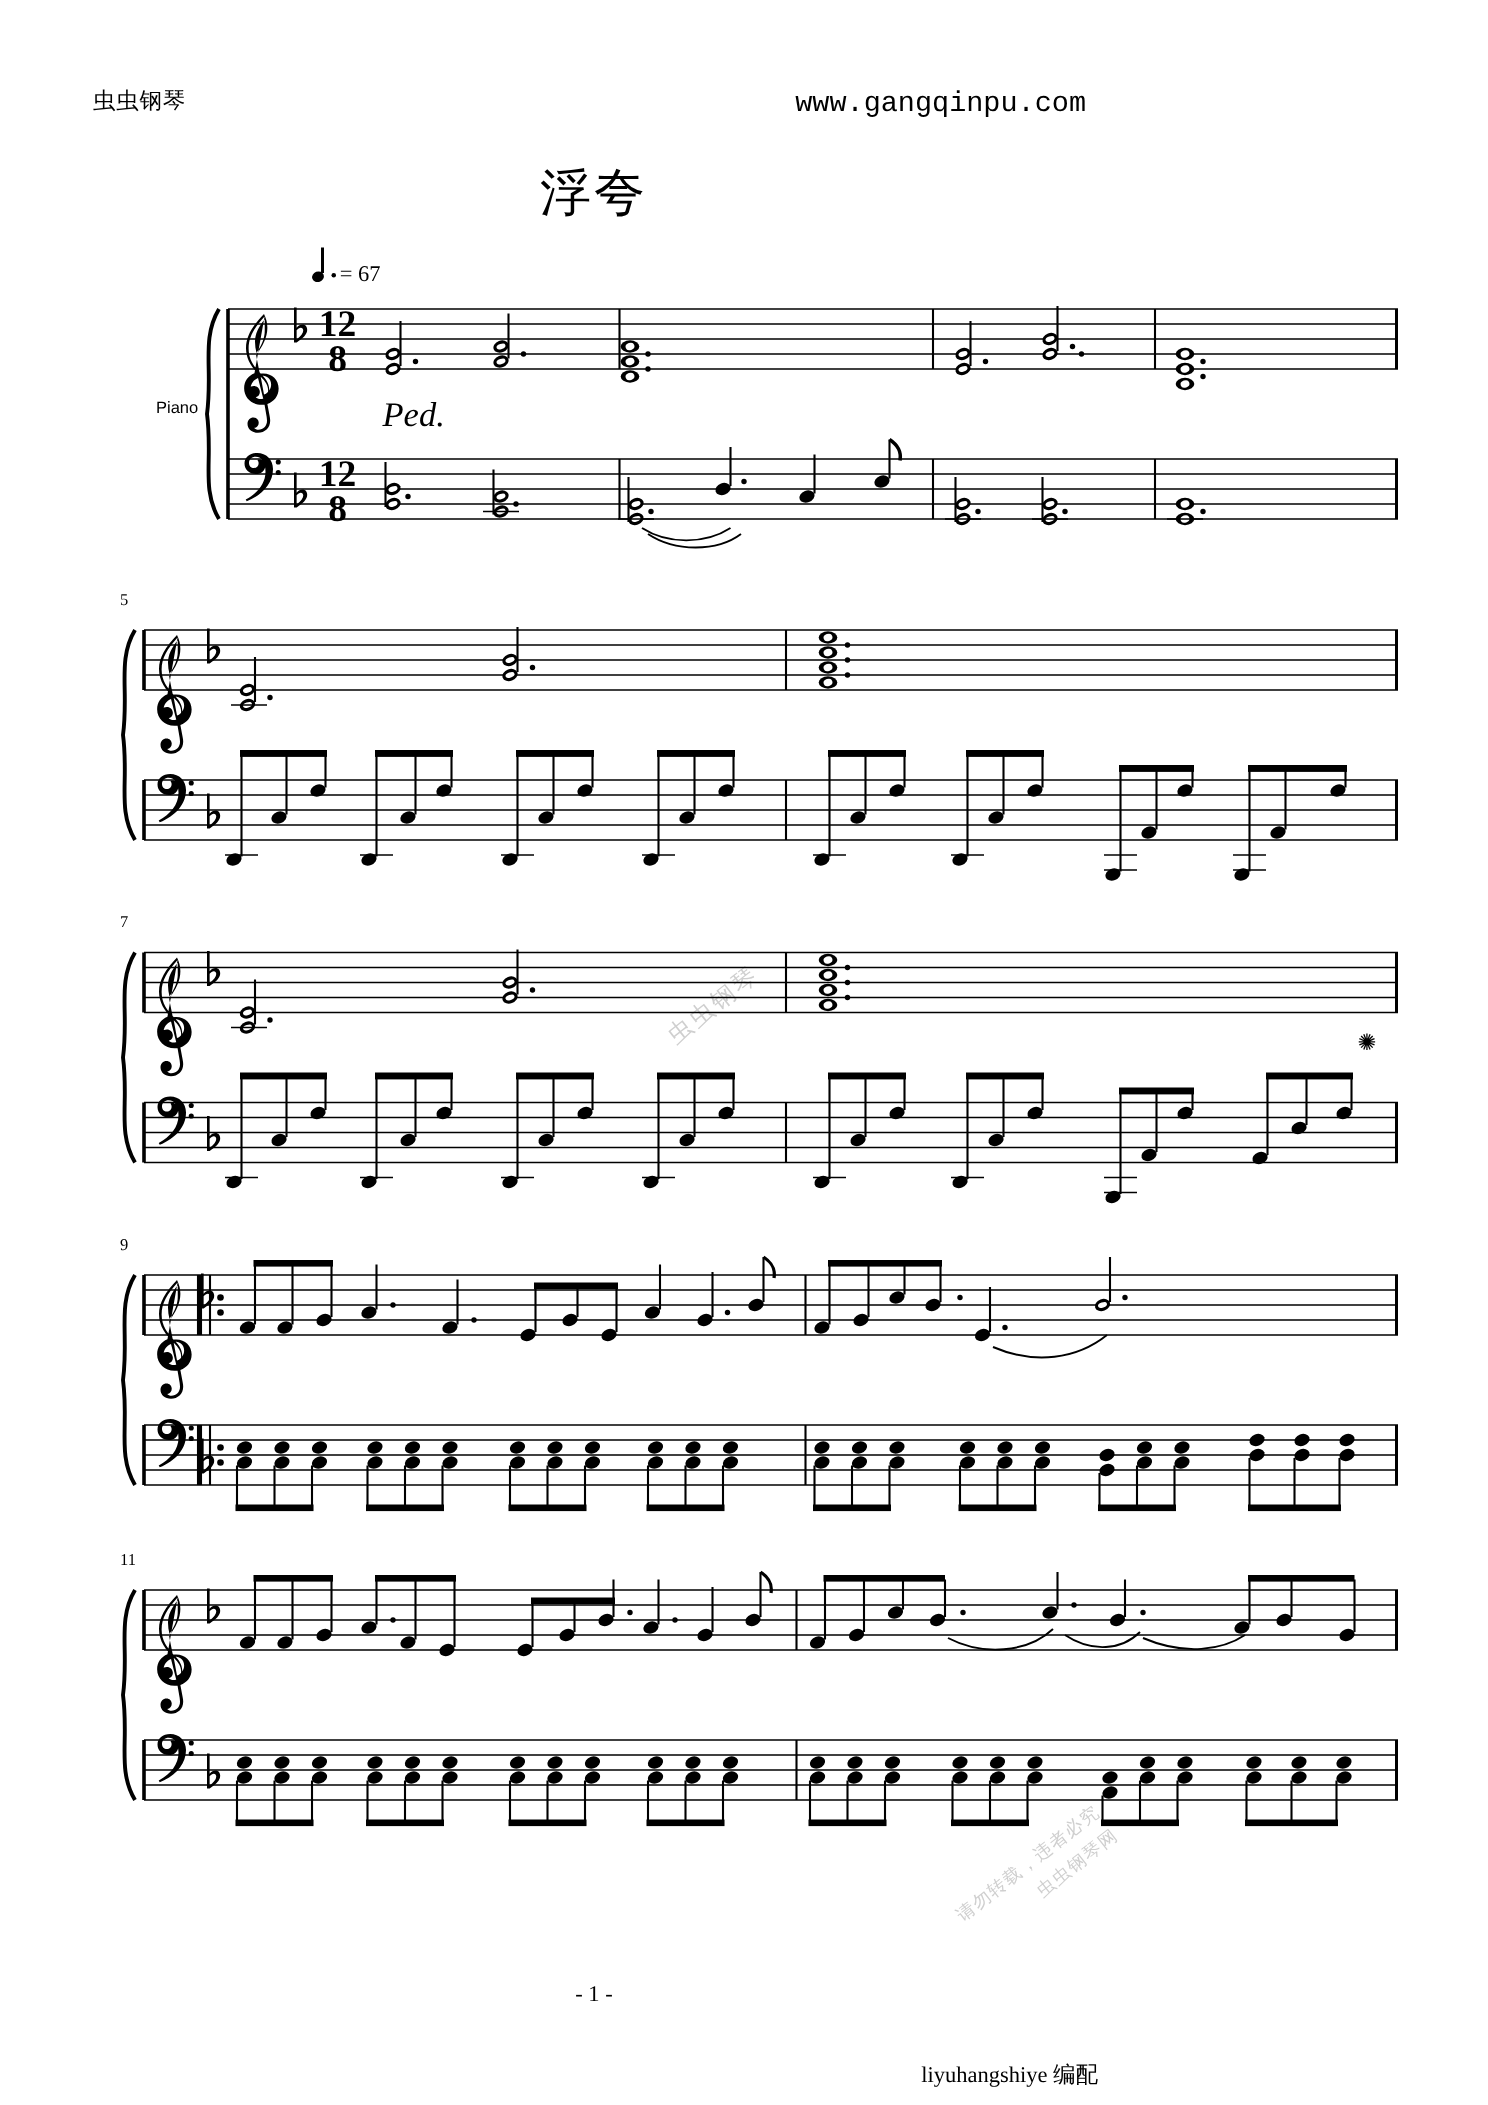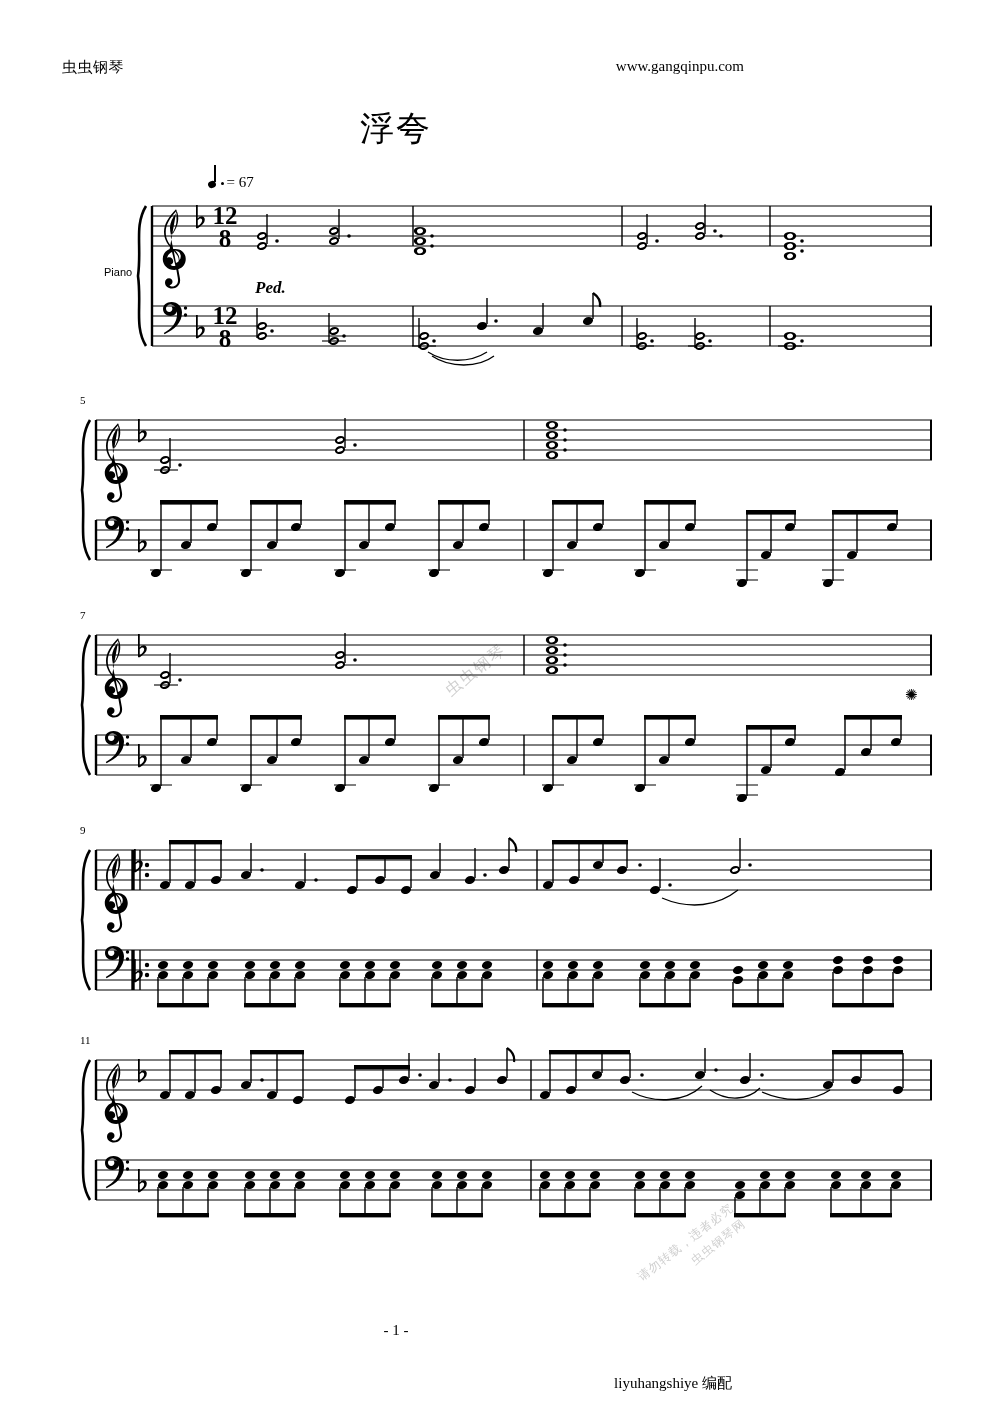--- a/index.html
+++ b/index.html
@@ -24,24 +24,24 @@
   .hdr-left {
     position: absolute;
     left: 62px;
     top: 58px;
     font-size: 15px;
     font-family: "DejaVu Sans", sans-serif;
     letter-spacing: 0.5px;
   }
   .hdr-right {
     position: absolute;
-    right: 48px;
+    right: 68px;
     top: 58px;
-    font-size: 15px;
-    font-family: Liberation Serif, serif;
+    font-size: 19px;
+    font-family: Liberation Mono, monospace;
   }
   .title {
     position: absolute;
     left: 0;
     right: 0;
     top: 86px;
     text-align: center;
     font-size: 34px;
     font-family: "DejaVu Sans", sans-serif;
     font-weight: 400;
@@ -90,25 +90,24 @@
   .instrument {
     position: absolute;
     left: 104px;
     top: 266px;
     font-size: 11px;
     font-family: Liberation Sans, sans-serif;
   }
   .pedal {
     position: absolute;
     left: 255px;
-    top: 278px;
-    font-size: 17px;
+    top: 264px;
+    font-size: 23px;
     font-style: italic;
     font-family: "Liberation Serif", serif;
-    font-weight: bold;
   }
   .page-num {
     position: absolute;
     left: 0;
     right: 0;
     top: 1322px;
     text-align: center;
     font-size: 15px;
   }
   .credit {

